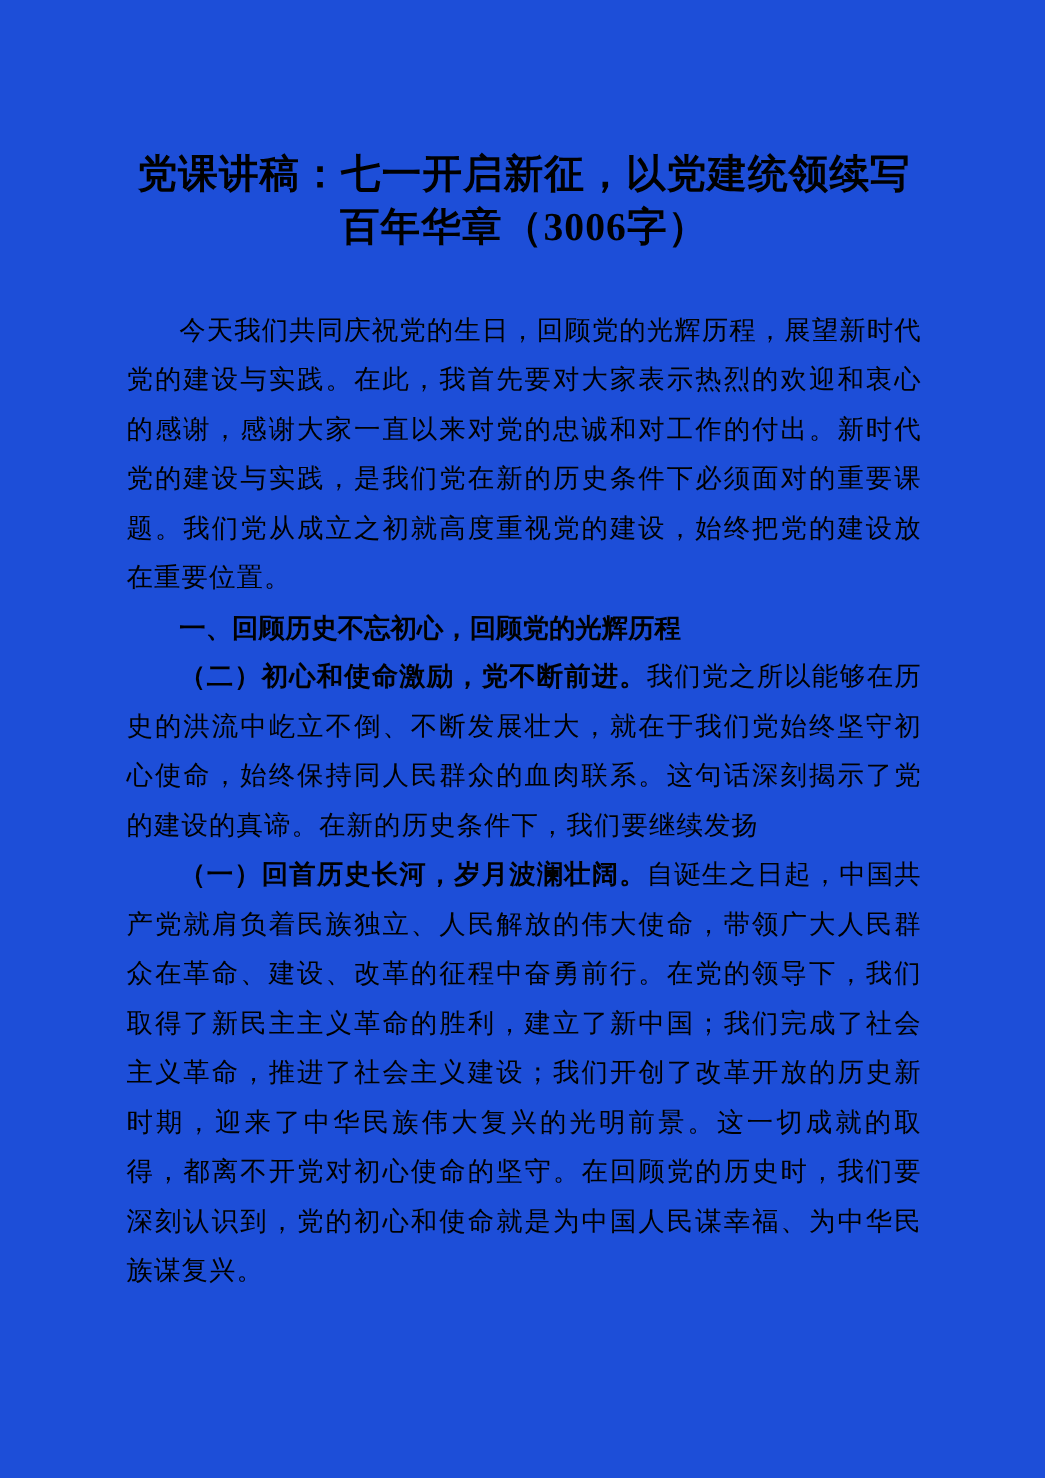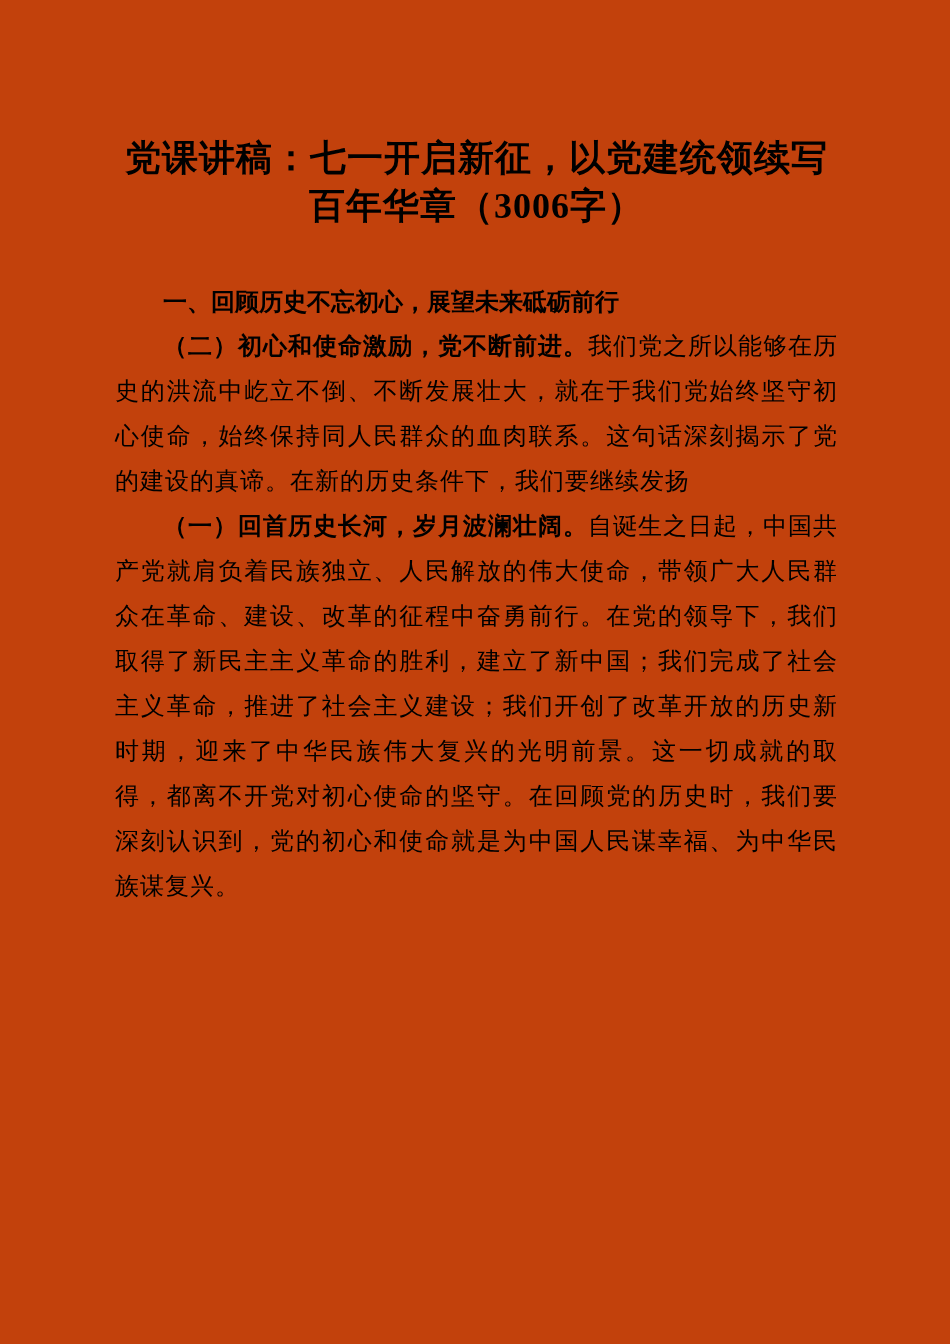--- a/index.html
+++ b/index.html
@@ -6,21 +6,21 @@
     margin: 0;
     padding: 0;
     background: #ffffff;
   }
   .page {
     position: relative;
     width: 950px;
     height: 1344px;
     box-sizing: border-box;
     padding: 134px 112px 0 115px;
-    background: #c2410c;
+    background: #1d4ed8;
     color: #000000;
     overflow: hidden;
   }
   .doc-title {
     font-family: "Liberation Serif", "DejaVu Serif", serif;
     font-weight: bold;
     font-size: 36px;
     line-height: 48px;
     letter-spacing: 1px;
     text-align: center;
@@ -49,20 +49,21 @@
     font-weight: bold;
   }
 </style>
 </head>
 <body>
 
 <div class="page">
 
   <h1 class="doc-title">党课讲稿：七一开启新征，以党建统领续写百年华章（3006字）</h1>
 
+  <p class="para"><span>今天我们共同庆祝党的生日，回顾党的光辉历程，展望新时代党的建设与实践。在此，我首先要对大家表示热烈的欢迎和衷心的感谢，感谢大家一直以来对党的忠诚和对工作的付出。新时代党的建设与实践，是我们党在新的历史条件下必须面对的重要课题。我们党从成立之初就高度重视党的建设，始终把党的建设放在重要位置。</span></p>
 
-  <h2 class="section-heading">一、回顾历史不忘初心，展望未来砥砺前行</h2>
+  <h2 class="section-heading">一、回顾历史不忘初心，回顾党的光辉历程</h2>
 
   <p class="para"><span class="lead">（二）初心和使命激励，党不断前进。</span><span>我们党之所以能够在历史的洪流中屹立不倒、不断发展壮大，就在于我们党始终坚守初心使命，始终保持同人民群众的血肉联系。这句话深刻揭示了党的建设的真谛。在新的历史条件下，我们要继续发扬</span></p>
 
   <p class="para"><span class="lead">（一）回首历史长河，岁月波澜壮阔。</span><span>自诞生之日起，中国共产党就肩负着民族独立、人民解放的伟大使命，带领广大人民群众在革命、建设、改革的征程中奋勇前行。在党的领导下，我们取得了新民主主义革命的胜利，建立了新中国；我们完成了社会主义革命，推进了社会主义建设；我们开创了改革开放的历史新时期，迎来了中华民族伟大复兴的光明前景。这一切成就的取得，都离不开党对初心使命的坚守。在回顾党的历史时，我们要深刻认识到，党的初心和使命就是为中国人民谋幸福、为中华民族谋复兴。</span></p>
 
 </div>
 
 </body></html>

